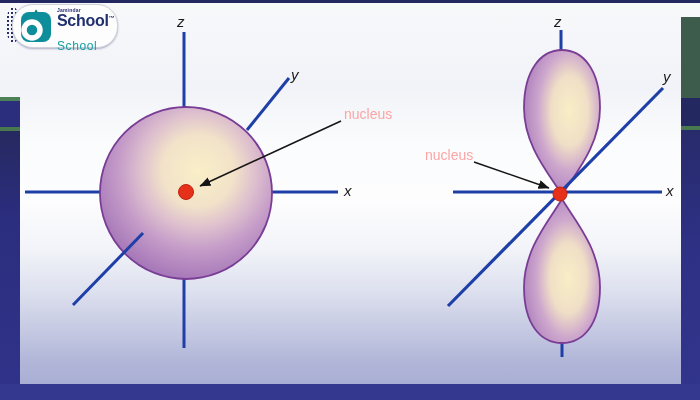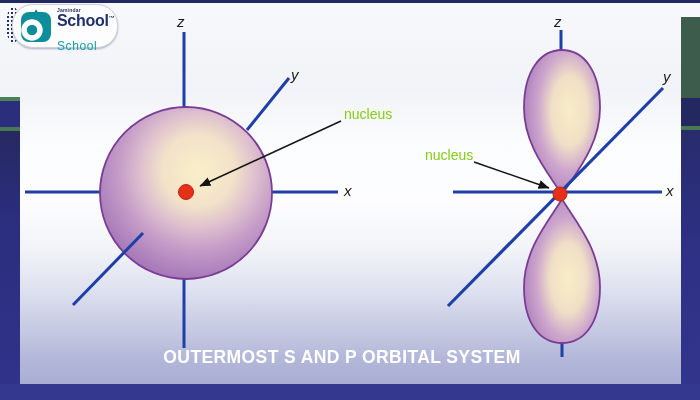--- a/index.html
+++ b/index.html
@@ -46,21 +46,21 @@
   .logo-text{position:absolute;left:44px;top:3px;width:58px;line-height:1;}
   .logo-tagline{font-size:5px;color:#2a2f6e;letter-spacing:.2px;font-weight:bold;white-space:nowrap;}
   .logo-brand{font-size:16px;font-weight:bold;color:#20306e;letter-spacing:-.3px;white-space:nowrap;}
   .logo-brand sup{font-size:6px;color:#20306e;}
   .logo-school{font-size:12px;font-weight:normal;color:#12a0a5;letter-spacing:.6px;margin-top:11px;}
   
   .axis-label{
     position:absolute;font-style:italic;font-size:15px;color:#1c1c1c;
     font-family:"Liberation Sans",sans-serif;
   }
-  .nucleus-label{position:absolute;font-size:14px;color:#84cc16;}
+  .nucleus-label{position:absolute;font-size:14px;color:#fca5a5;}
   
   .title{
     position:absolute;left:20px;top:347px;width:644px;text-align:center;
     font-size:17.5px;font-weight:bold;letter-spacing:.4px;color:#ffffff;
   }
   svg{position:absolute;left:0;top:0;}
 </style>
 </head>
 <body>
 
@@ -132,21 +132,20 @@
   <div class="axis-label" style="left:177px;top:13px;">z</div>
   <div class="axis-label" style="left:291px;top:66px;">y</div>
   <div class="axis-label" style="left:344px;top:182px;">x</div>
   <div class="nucleus-label" style="left:344px;top:106px;">nucleus</div>
 
   <div class="axis-label" style="left:554px;top:13px;">z</div>
   <div class="axis-label" style="left:663px;top:68px;">y</div>
   <div class="axis-label" style="left:666px;top:182px;">x</div>
   <div class="nucleus-label" style="left:425px;top:147px;">nucleus</div>
 
-  <div class="title">OUTERMOST S AND P ORBITAL SYSTEM</div>
 
   <div class="logo">
     <div class="logo-dots"></div>
     <div class="logo-pill">
       <svg class="logo-icon" width="38" height="38" viewBox="0 0 38 38">
         <path d="M17 1 L28 19 L7 19 Z" fill="#0b7a5e" stroke="#ffffff" stroke-width="1.4"></path>
         <rect x="2" y="5" width="30" height="30" rx="8" fill="#0d8e9a"></rect>
         <circle cx="13" cy="23" r="8" fill="none" stroke="#ffffff" stroke-width="5.5"></circle>
       </svg>
       <div class="logo-text">

